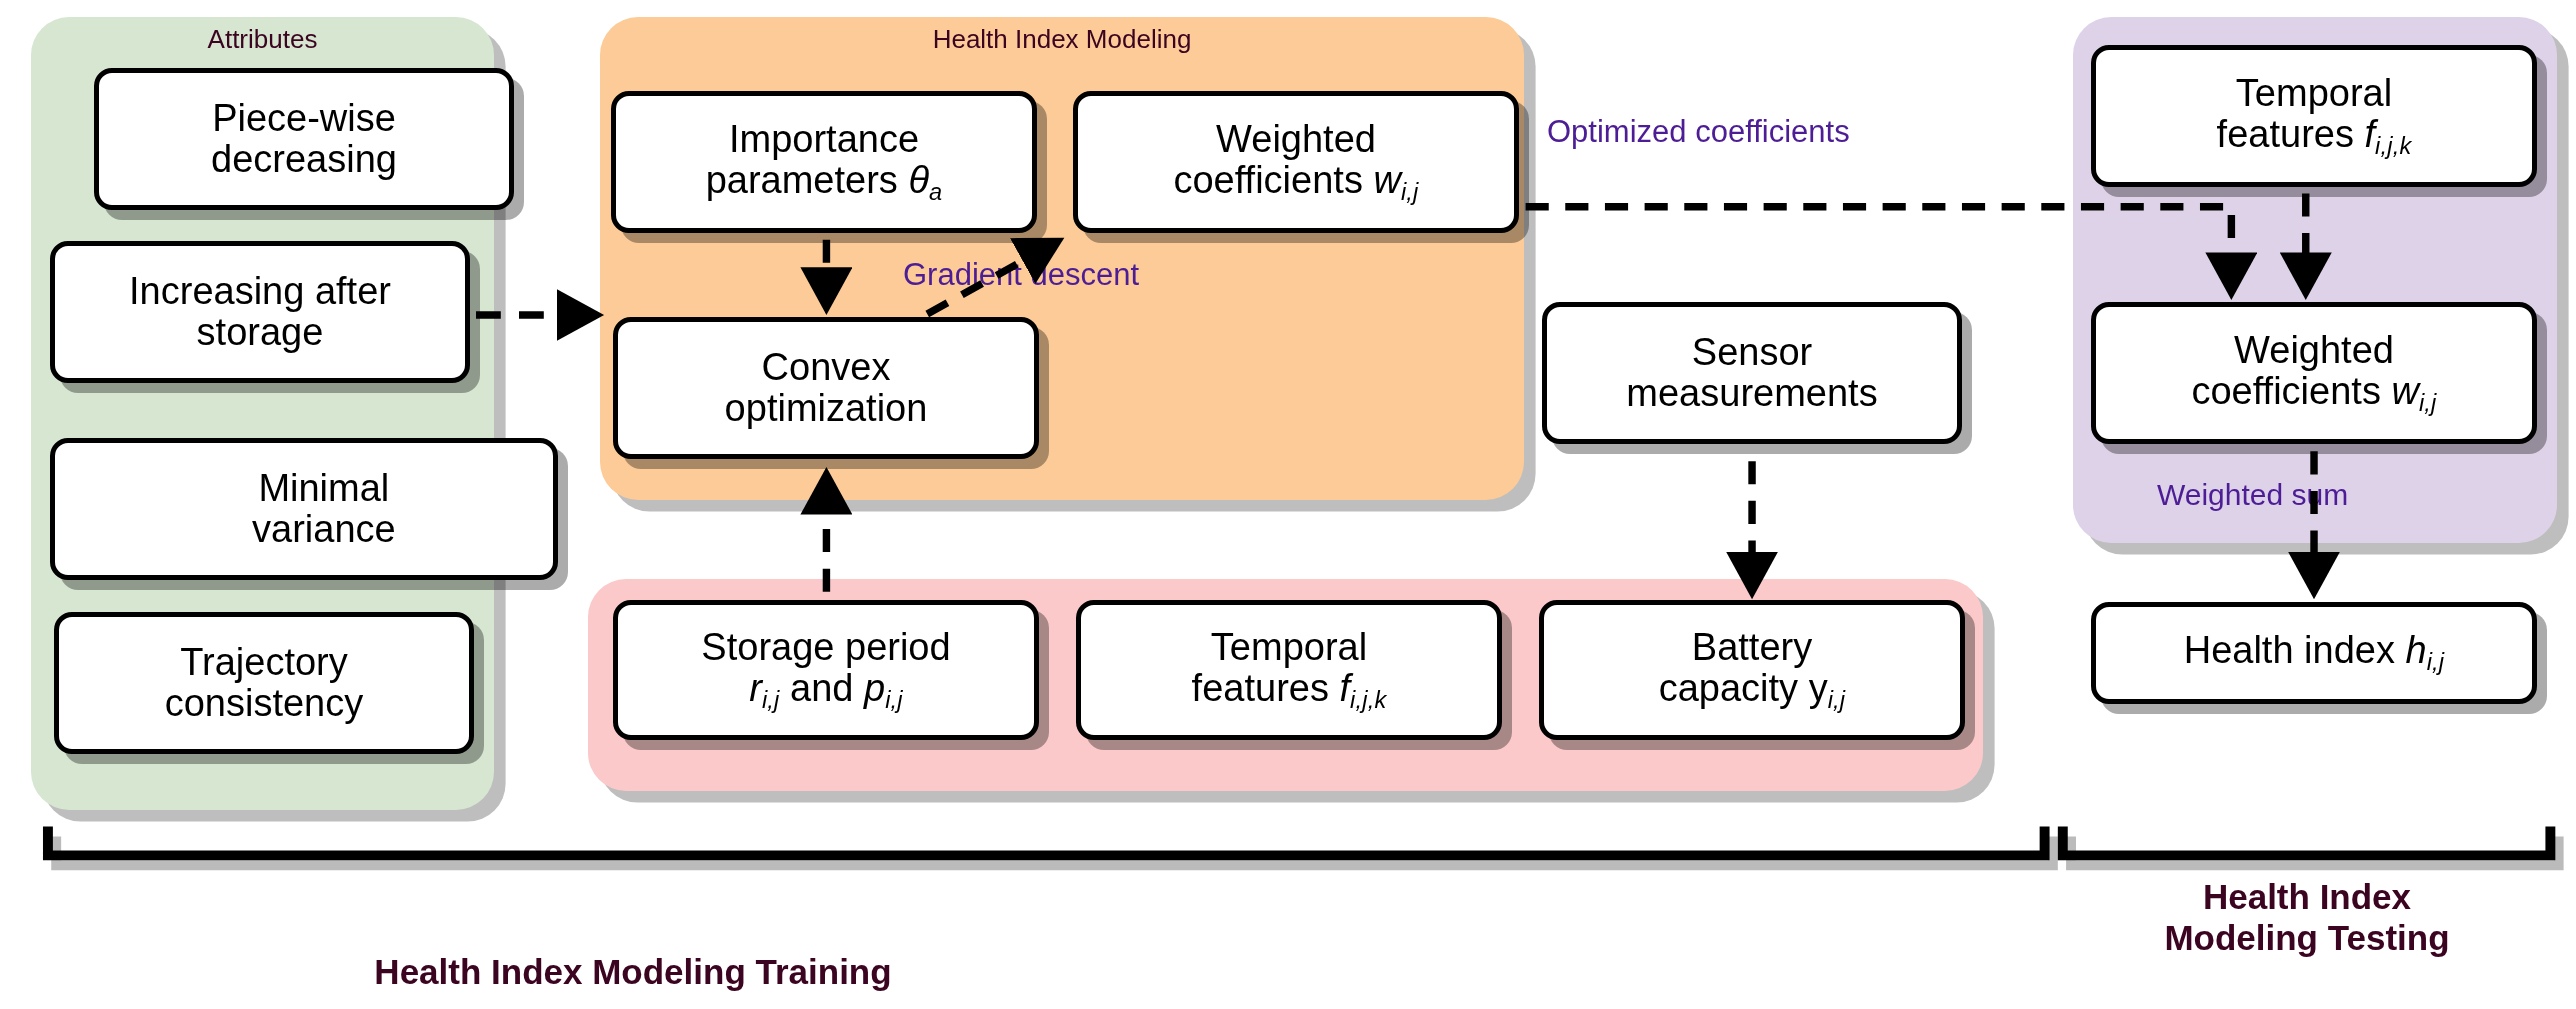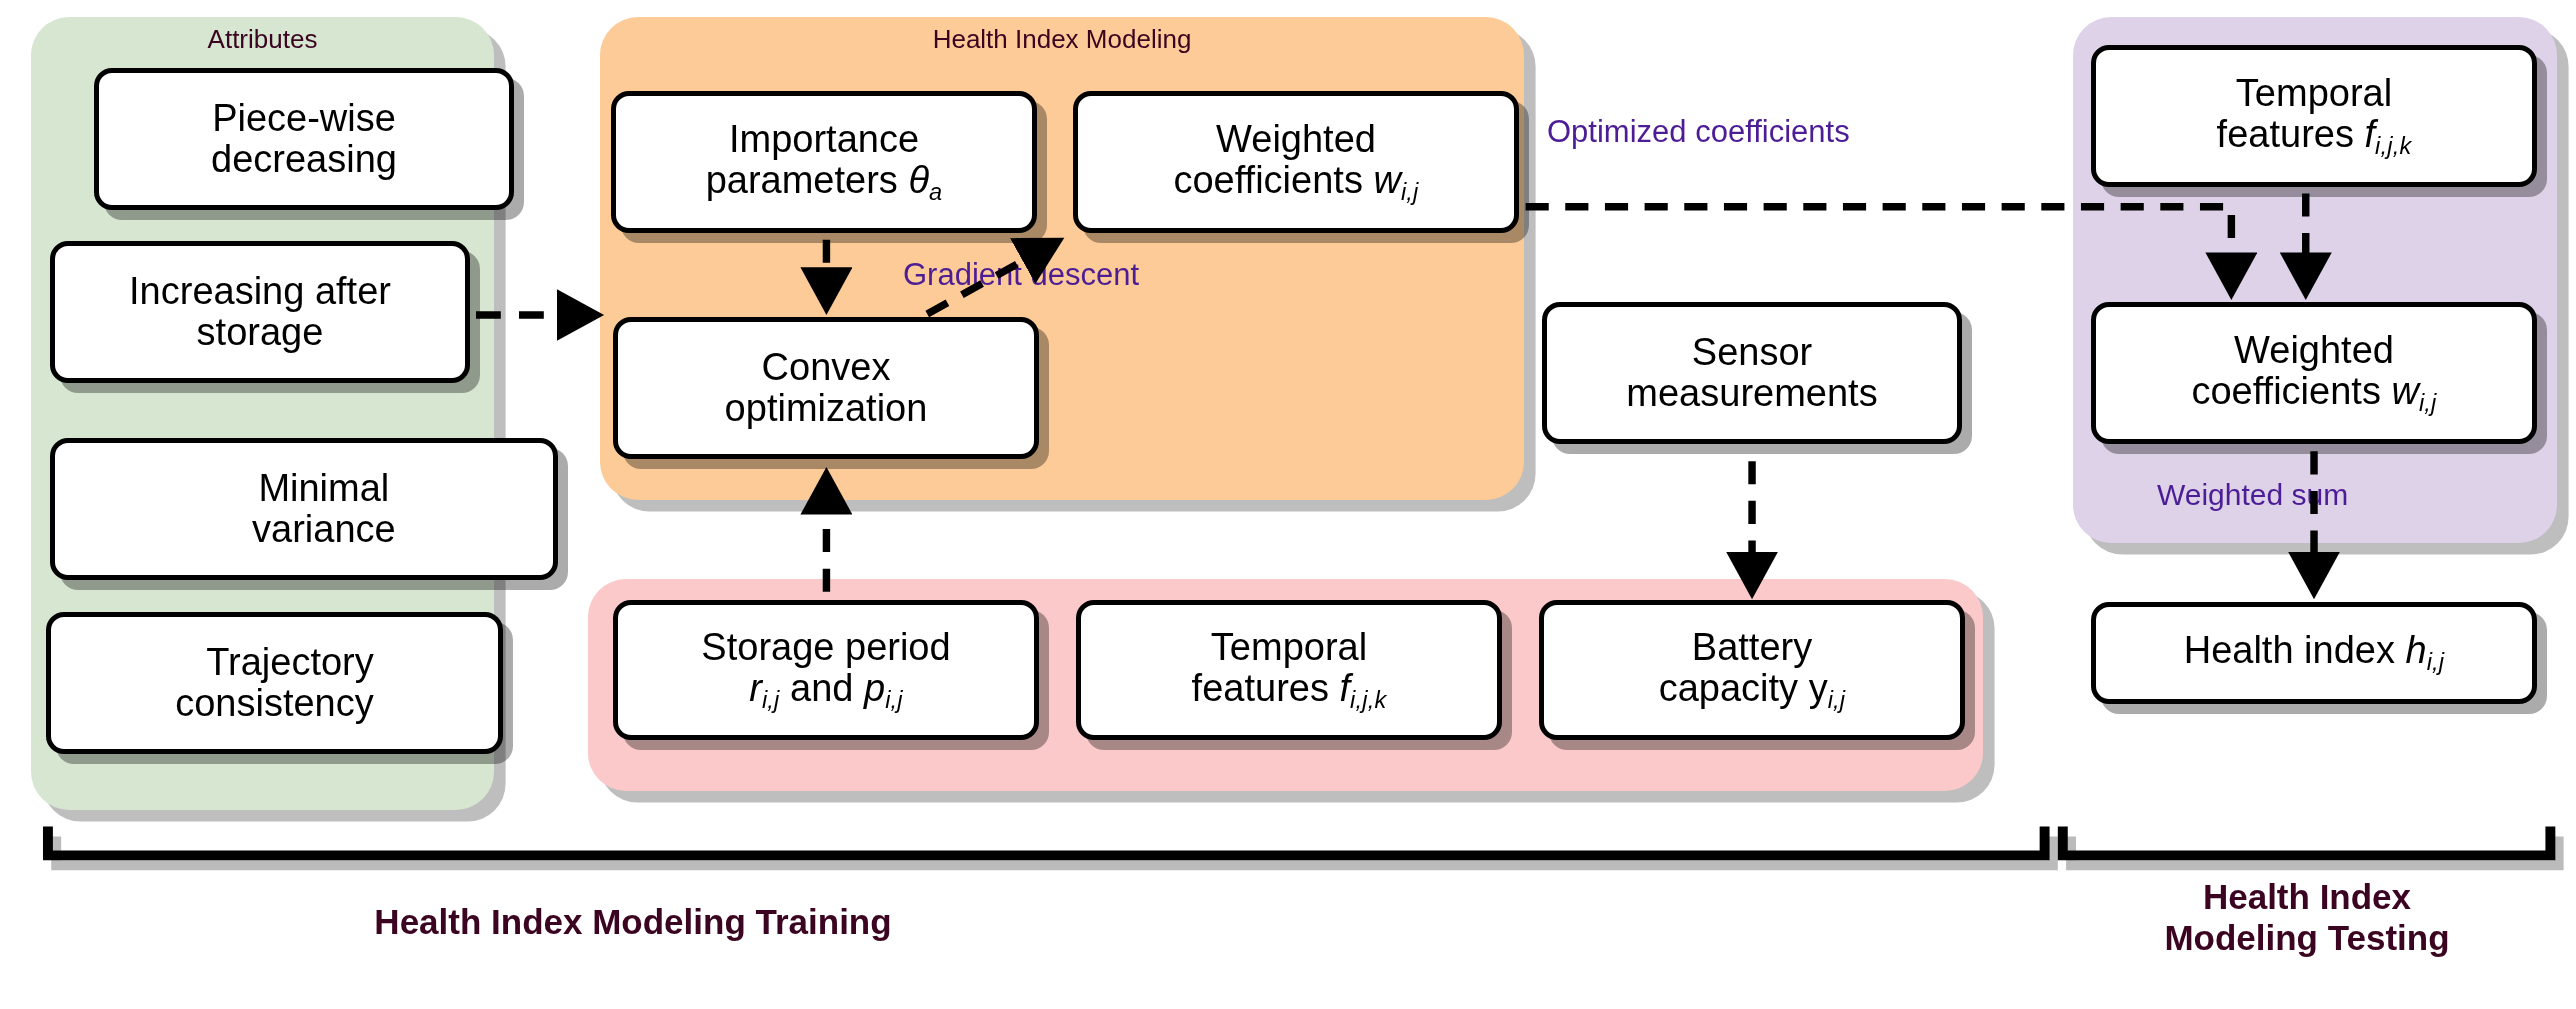--- a/index.html
+++ b/index.html
@@ -50,21 +50,21 @@
     </span>
   </div>
 
   <div class="node" style="left:50px;top:438px;width:508px;height:142px;padding-left:48px;">
     <span>
       <span class="l">Minimal</span>
       <span class="l">variance</span>
     </span>
   </div>
 
-  <div class="node" style="left:46px;top:612px;width:457px;height:142px;text-align:right;">
+  <div class="node" style="left:54px;top:612px;width:420px;height:142px;">
     <span>
       <span class="l">Trajectory</span>
       <span class="l">consistency</span>
     </span>
   </div>
 
   <div class="panel" style="left:600px;top:16.5px;width:924px;height:483px;background:#fccb97;"></div>
   <div class="panel-title" style="left:600px;top:23px;width:924px;">Health Index Modeling</div>
 
   <div class="node" style="left:584px;top:91px;width:426px;height:142px;margin-left:27px;">
@@ -189,18 +189,18 @@
       <path d="M58,1000 L58,1035 L2474,1035 L2474,1000" fill="none" stroke="#bbbbbb" stroke-width="12" transform="translate(10,12)"></path>
       <path d="M58,1000 L58,1035 L2474,1035 L2474,1000" fill="none" stroke="#000000" stroke-width="12"></path>
     </g>
 
     <g>
       <path d="M2496,1000 L2496,1035 L3086,1035 L3086,1000" fill="none" stroke="#bbbbbb" stroke-width="12" transform="translate(10,12)"></path>
       <path d="M2496,1000 L2496,1035 L3086,1035 L3086,1000" fill="none" stroke="#000000" stroke-width="12"></path>
     </g>
   </svg>
 
-  <div class="caption" style="left:48px;top:901px;width:1170px;">Health Index Modeling Training</div>
+  <div class="caption" style="left:48px;top:951px;width:1170px;">Health Index Modeling Training</div>
   <div class="caption" style="left:2063px;top:876px;width:488px;">Health Index
 Modeling Testing</div>
 
 </div>
 
 
 </body></html>

